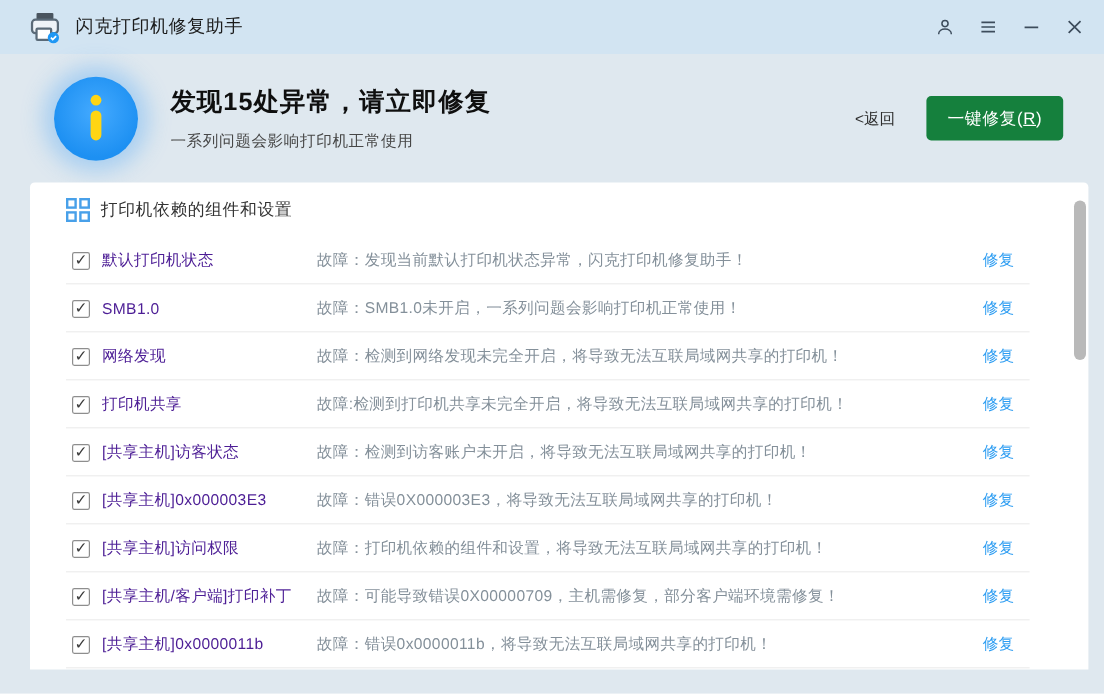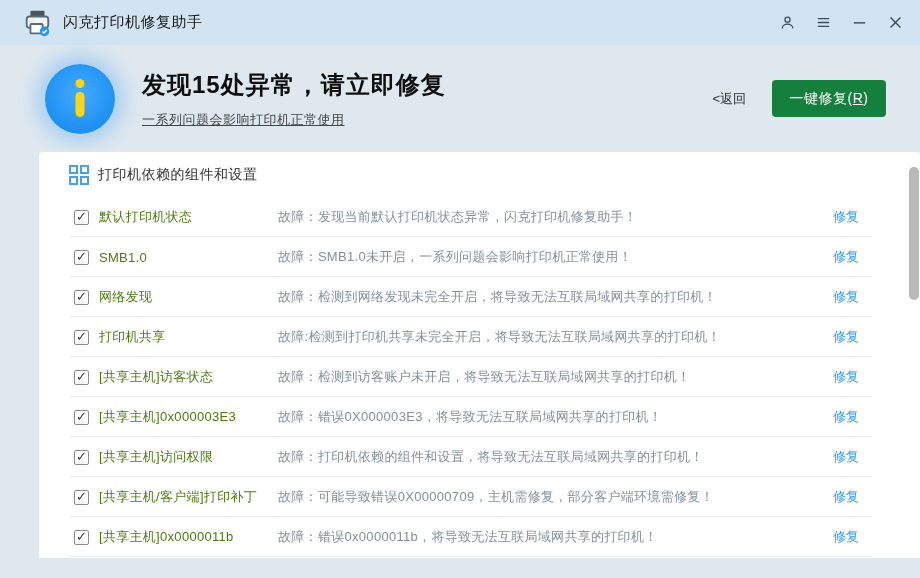--- a/index.html
+++ b/index.html
@@ -27,51 +27,51 @@
     width:70px; height:70px; border-radius:50%; flex:none;
     background:radial-gradient(circle at 50% 42%, #44aaff 0%, #1d90f2 70%);
     box-shadow:0 0 18px 9px rgba(80,165,245,.38);
     position:relative;
   }
   .i-dot { position:absolute; left:50%; top:15px; transform:translateX(-50%);
     width:9px; height:9px; border-radius:50%; background:#ffd513; }
   .i-bar { position:absolute; left:50%; top:28px; transform:translateX(-50%);
     width:9px; height:25px; border-radius:5px; background:#ffd513; }
   .header-text { margin-left:27px; }
-  .h-title { font-size:24px; font-weight:bold; color:#0f0f0f; letter-spacing:1px; }
-  .h-sub { font-size:13px; color:#474747; margin-top:10px; letter-spacing:.5px;text-decoration:underline; }
+  .h-title { font-size:21px; font-weight:bold; color:#0f0f0f; letter-spacing:1px; }
+  .h-sub { font-size:13px; color:#474747; margin-top:10px; letter-spacing:.5px; }
   .back-link { margin-left:auto; font-size:13px; color:#2e2e2e; text-decoration:none; cursor:pointer; }
   .repair-btn {
     margin-left:26px; width:114px; height:37px; border:none; border-radius:4px;
     background:#15803d; color:#fff; font-size:14px; cursor:pointer;
     font-family:inherit; letter-spacing:.5px;
   }
   
   .panel {
-    position:absolute; left:39px; top:152px; width:882px; height:406px;
+    position:absolute; left:25px; top:152px; width:882px; height:406px;
     background:#ffffff; border-radius:4px 4px 0 0; overflow:hidden;
   }
   .panel-header { height:45px; display:flex; align-items:center; padding-left:30px; }
   .grid-icon { display:grid; grid-template-columns:9px 9px; grid-template-rows:9px 9px; gap:2px; margin-right:9px; }
   .grid-icon i { display:block; border:2px solid #48a0e9; background:#fff; }
   .section-title { font-size:14px; color:#333; letter-spacing:.5px; }
   .row {
     height:40px; display:flex; align-items:center;
     padding:0 62px 0 35px; position:relative;
   }
   .row::after { content:""; position:absolute; left:30px; right:49px; bottom:0; height:1px; background:#ededed; }
   .checkbox {
     width:15px; height:15px; border:1px solid #8e8e8e; border-radius:2px;
     background:#fff; flex:none; margin-right:10px; position:relative; cursor:pointer;
   }
   .checkbox.checked::after {
     content:"✓"; position:absolute; left:1px; top:-2px;
     font-size:13px; font-weight:bold; color:#3a3a3a;
   }
-  .item-name { width:179px; flex:none; font-size:13px; color:#4d7c0f; letter-spacing:.3px; }
+  .item-name { width:179px; flex:none; font-size:13px; color:#4c1d95; letter-spacing:.3px; }
   .fault { flex:1; font-size:13px; color:#84909a; letter-spacing:.3px; white-space:nowrap; overflow:hidden; }
   .fix-link { flex:none; font-size:13px; color:#2d9df2; text-decoration:none; cursor:pointer; margin-left:8px; }
   
   .scrollbar { position:absolute; top:8px; right:2px; width:10px; height:392px; }
   .thumb { position:absolute; top:7px; left:0; width:10px; height:133px; background:#b9b9b9; border-radius:6px; }
 </style>
 </head>
 <body>
 
 <div class="titlebar">

